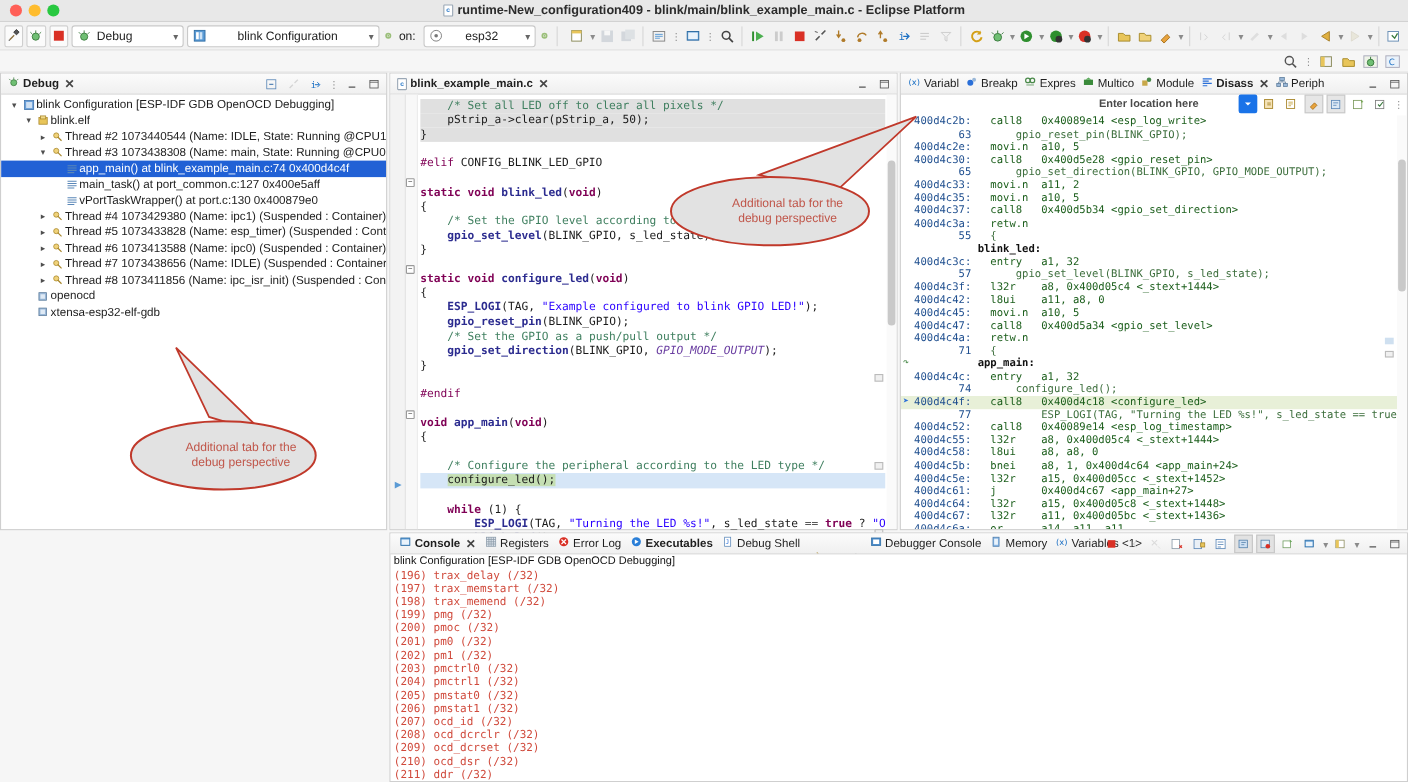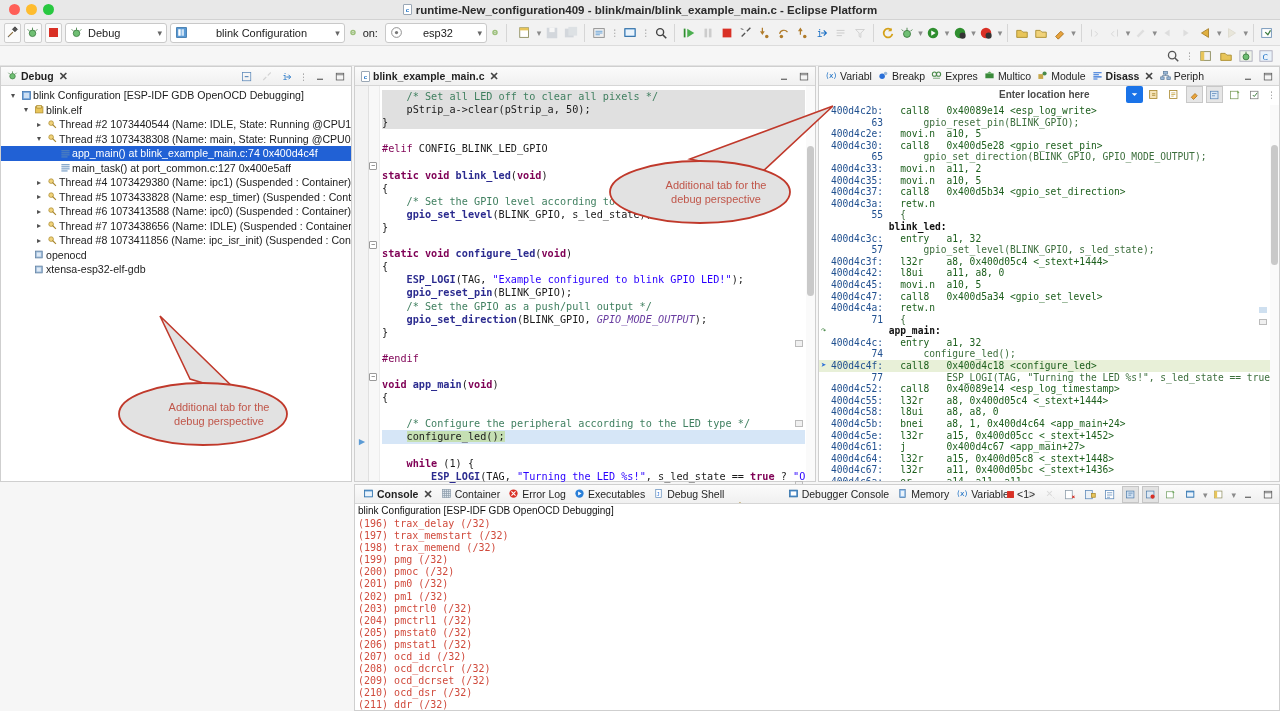--- a/index.html
+++ b/index.html
@@ -546,20 +546,30 @@
             <span style="display:inline-block;width:43px;flex:none;"></span>
             <span class="arrow"></span>
             <span class="tico">
               <svg width="11" height="11" viewBox="0 0 16 16">
                 <path d="M2 4h12M2 7h12M2 10h12M2 13h9" stroke="#5a87b8" stroke-width="1.4"></path>
               </svg>
             </span>
             <span style="overflow:hidden;">main_task() at port_common.c:127 0x400e5aff</span>
           </div>
           <div class="trow">
+            <span style="display:inline-block;width:43px;flex:none;"></span>
+            <span class="arrow"></span>
+            <span class="tico">
+              <svg width="11" height="11" viewBox="0 0 16 16">
+                <path d="M2 4h12M2 7h12M2 10h12M2 13h9" stroke="#5a87b8" stroke-width="1.4"></path>
+              </svg>
+            </span>
+            <span style="overflow:hidden;">vPortTaskWrapper() at port.c:130 0x400879e0</span>
+          </div>
+          <div class="trow">
             <span style="display:inline-block;width:30px;flex:none;"></span>
             <span class="arrow closed"></span>
             <span class="tico">
               <svg width="11" height="11" viewBox="0 0 16 16">
                 <circle cx="6" cy="6" r="3.4" fill="#f0d27a" stroke="#a8862a"></circle>
                 <path d="M8 8l5 5" stroke="#a8862a" stroke-width="1.6"></path>
               </svg>
             </span>
             <span style="overflow:hidden;">Thread #4 1073429380 (Name: ipc1) (Suspended : Container)</span>
           </div>
@@ -804,30 +814,30 @@
                 <rect x="3" y="5" width="10" height="7" fill="#eaf3fb"></rect>
               </svg></span>
             <span>Console</span>
             <span class="x">✕</span>
           </div>
           <div class="ptab" style="padding: 0px 4px;">
             <span><svg width="11" height="11" viewBox="0 0 16 16">
                 <rect x="2" y="2" width="12" height="12" fill="#dfe6ee" stroke="#8a9aa8"></rect>
                 <path d="M5 2v12M8 2v12M11 2v12M2 5h12M2 8h12M2 11h12" stroke="#8a9aa8"></path>
               </svg></span>
-            <span>Container</span>
+            <span>Registers</span>
           </div>
           <div class="ptab" style="padding: 0px 4px;">
             <span><svg width="11" height="11" viewBox="0 0 16 16">
                 <circle cx="8" cy="8" r="6" fill="#d93025"></circle>
                 <path d="M5 5l6 6M11 5l-6 6" stroke="#fff" stroke-width="1.6"></path>
               </svg></span>
             <span>Error Log</span>
           </div>
-          <div class="ptab" style="padding: 0px 4px;">
+          <div class="ptab" style="padding: 0px 4px; font-weight: bold;">
             <span><svg width="11" height="11" viewBox="0 0 16 16">
                 <circle cx="8" cy="8" r="6" fill="#2a7fd8"></circle>
                 <path d="M6 5l5 3-5 3z" fill="#fff"></path>
               </svg></span>
             <span>Executables</span>
           </div>
           <div class="ptab" style="padding: 0px 4px;">
             <span><svg width="11" height="11" viewBox="0 0 16 16">
                 <rect x="4" y="2" width="8" height="12" fill="#fff" stroke="#5a87b8"></rect>
                 <text x="5" y="11" font-size="8" fill="#2a6fd8" font-family="DejaVu Sans Mono">J</text>

